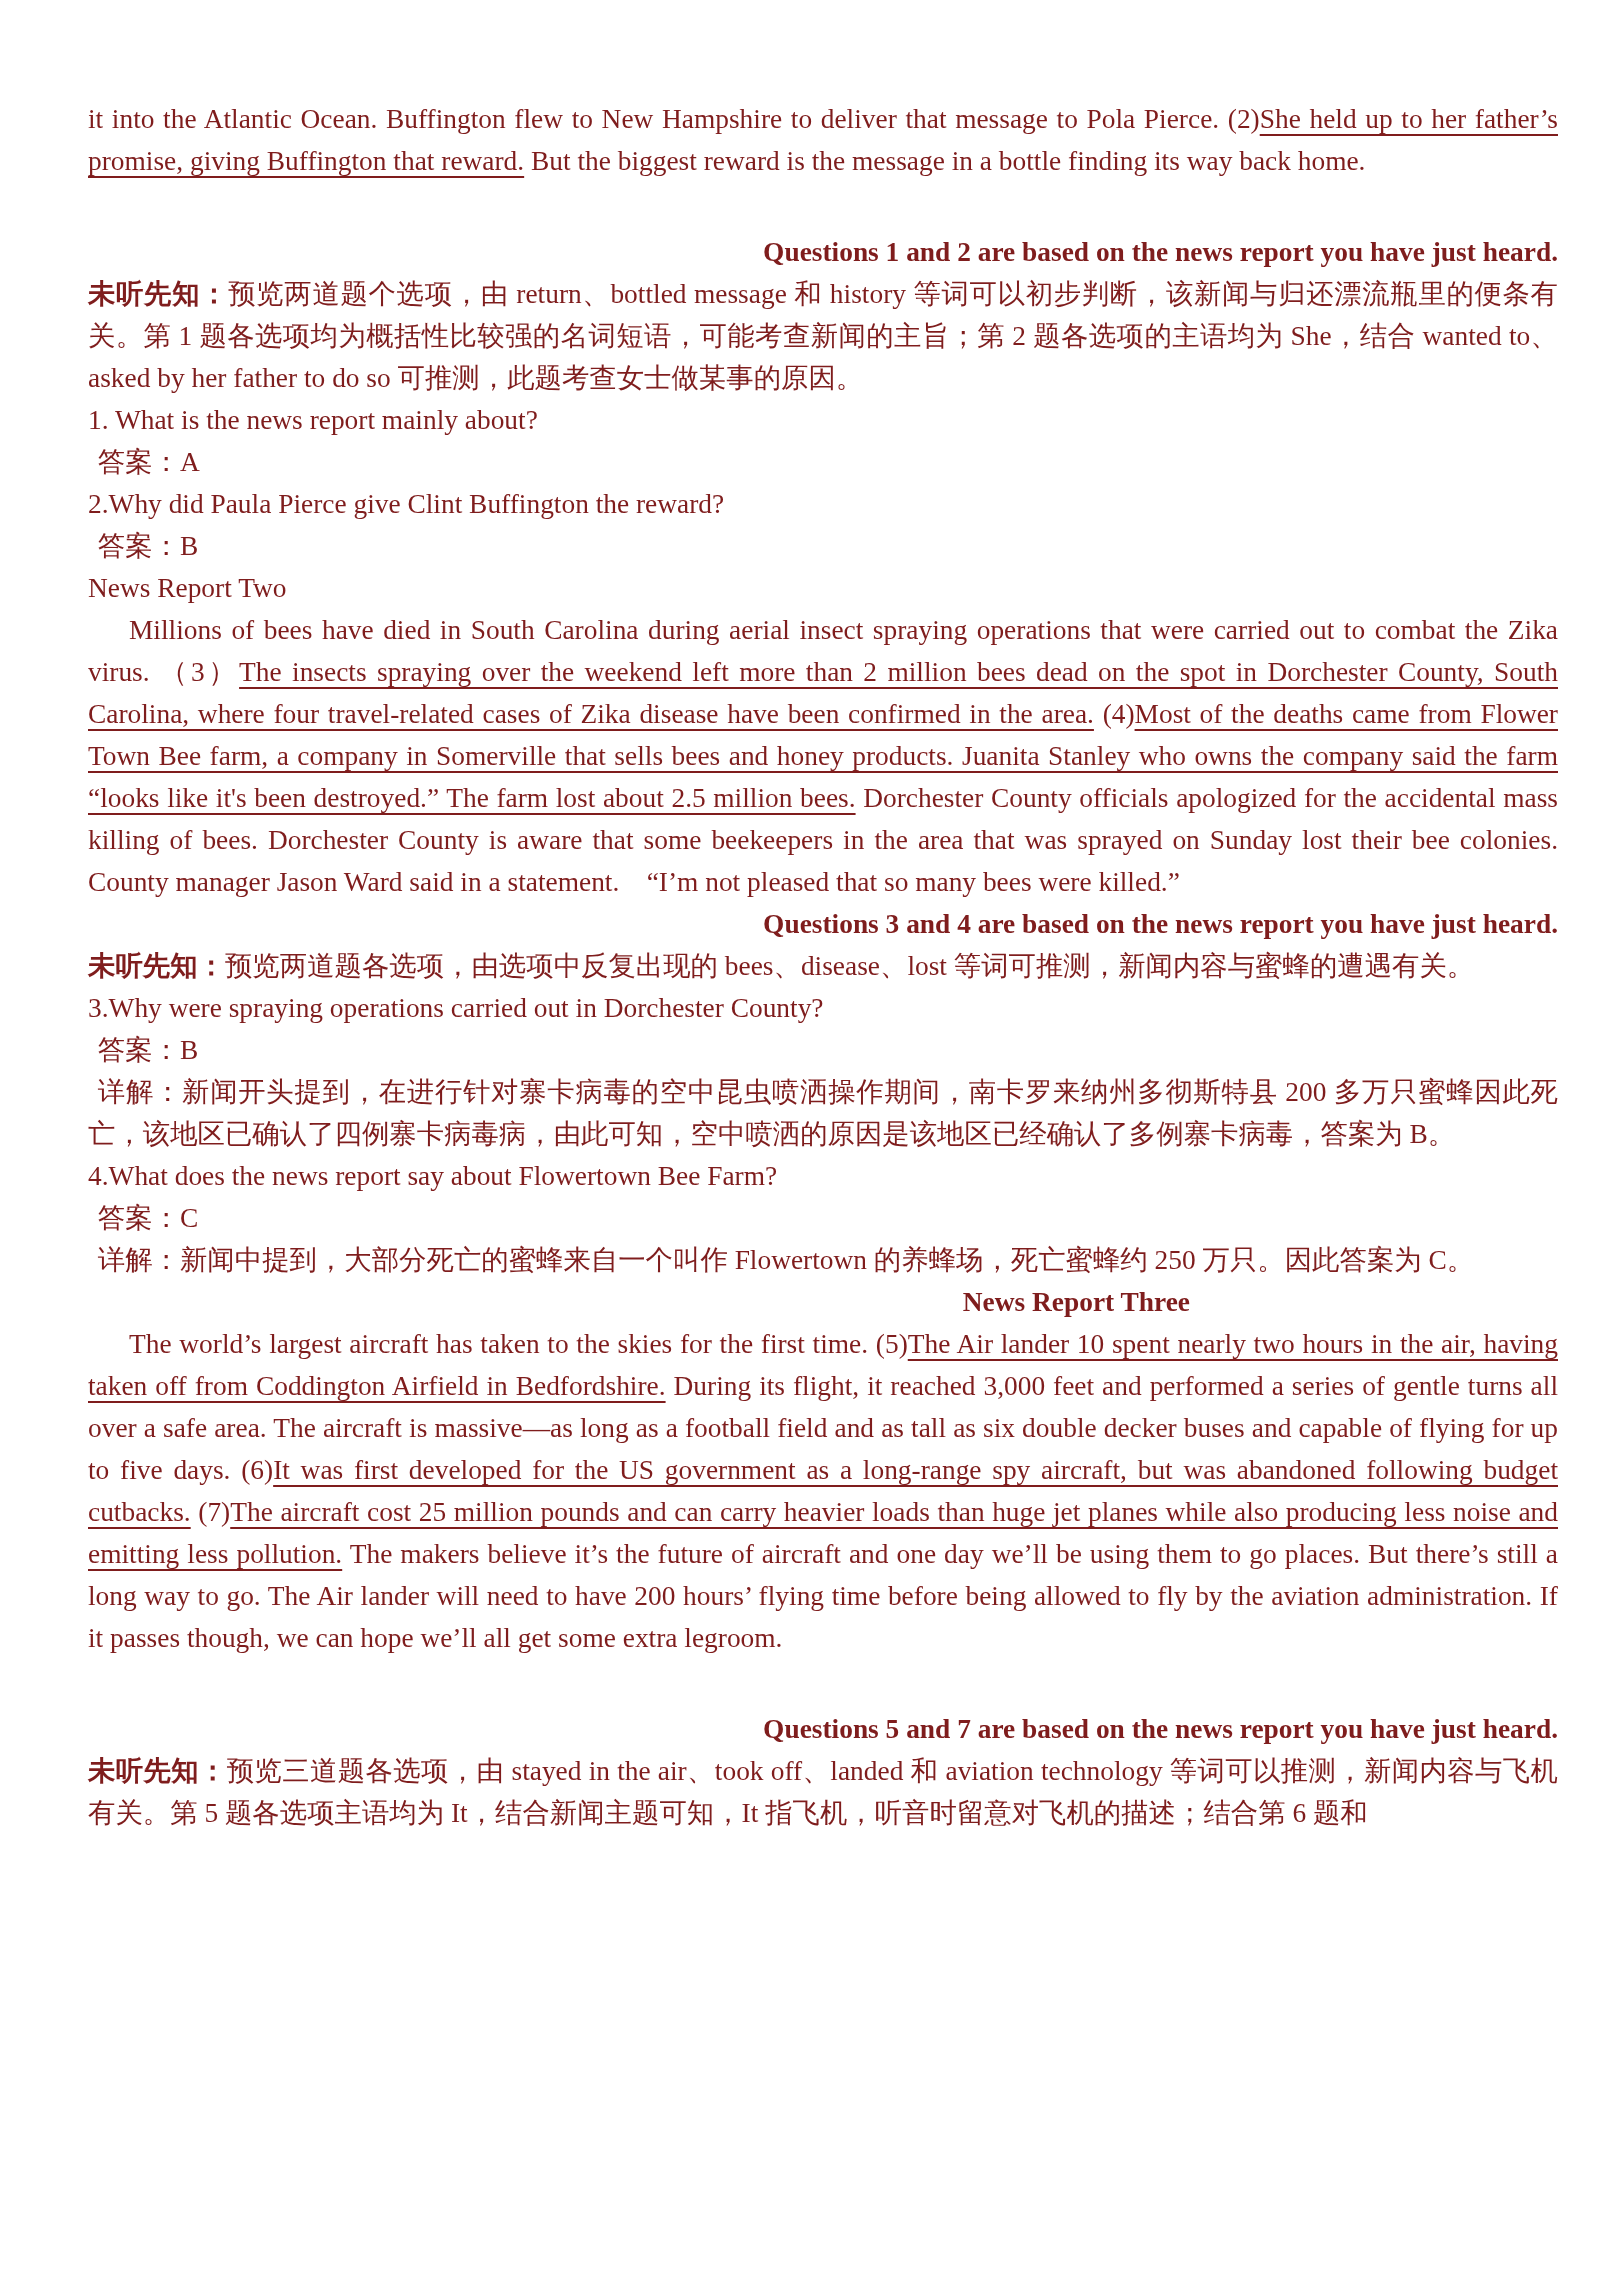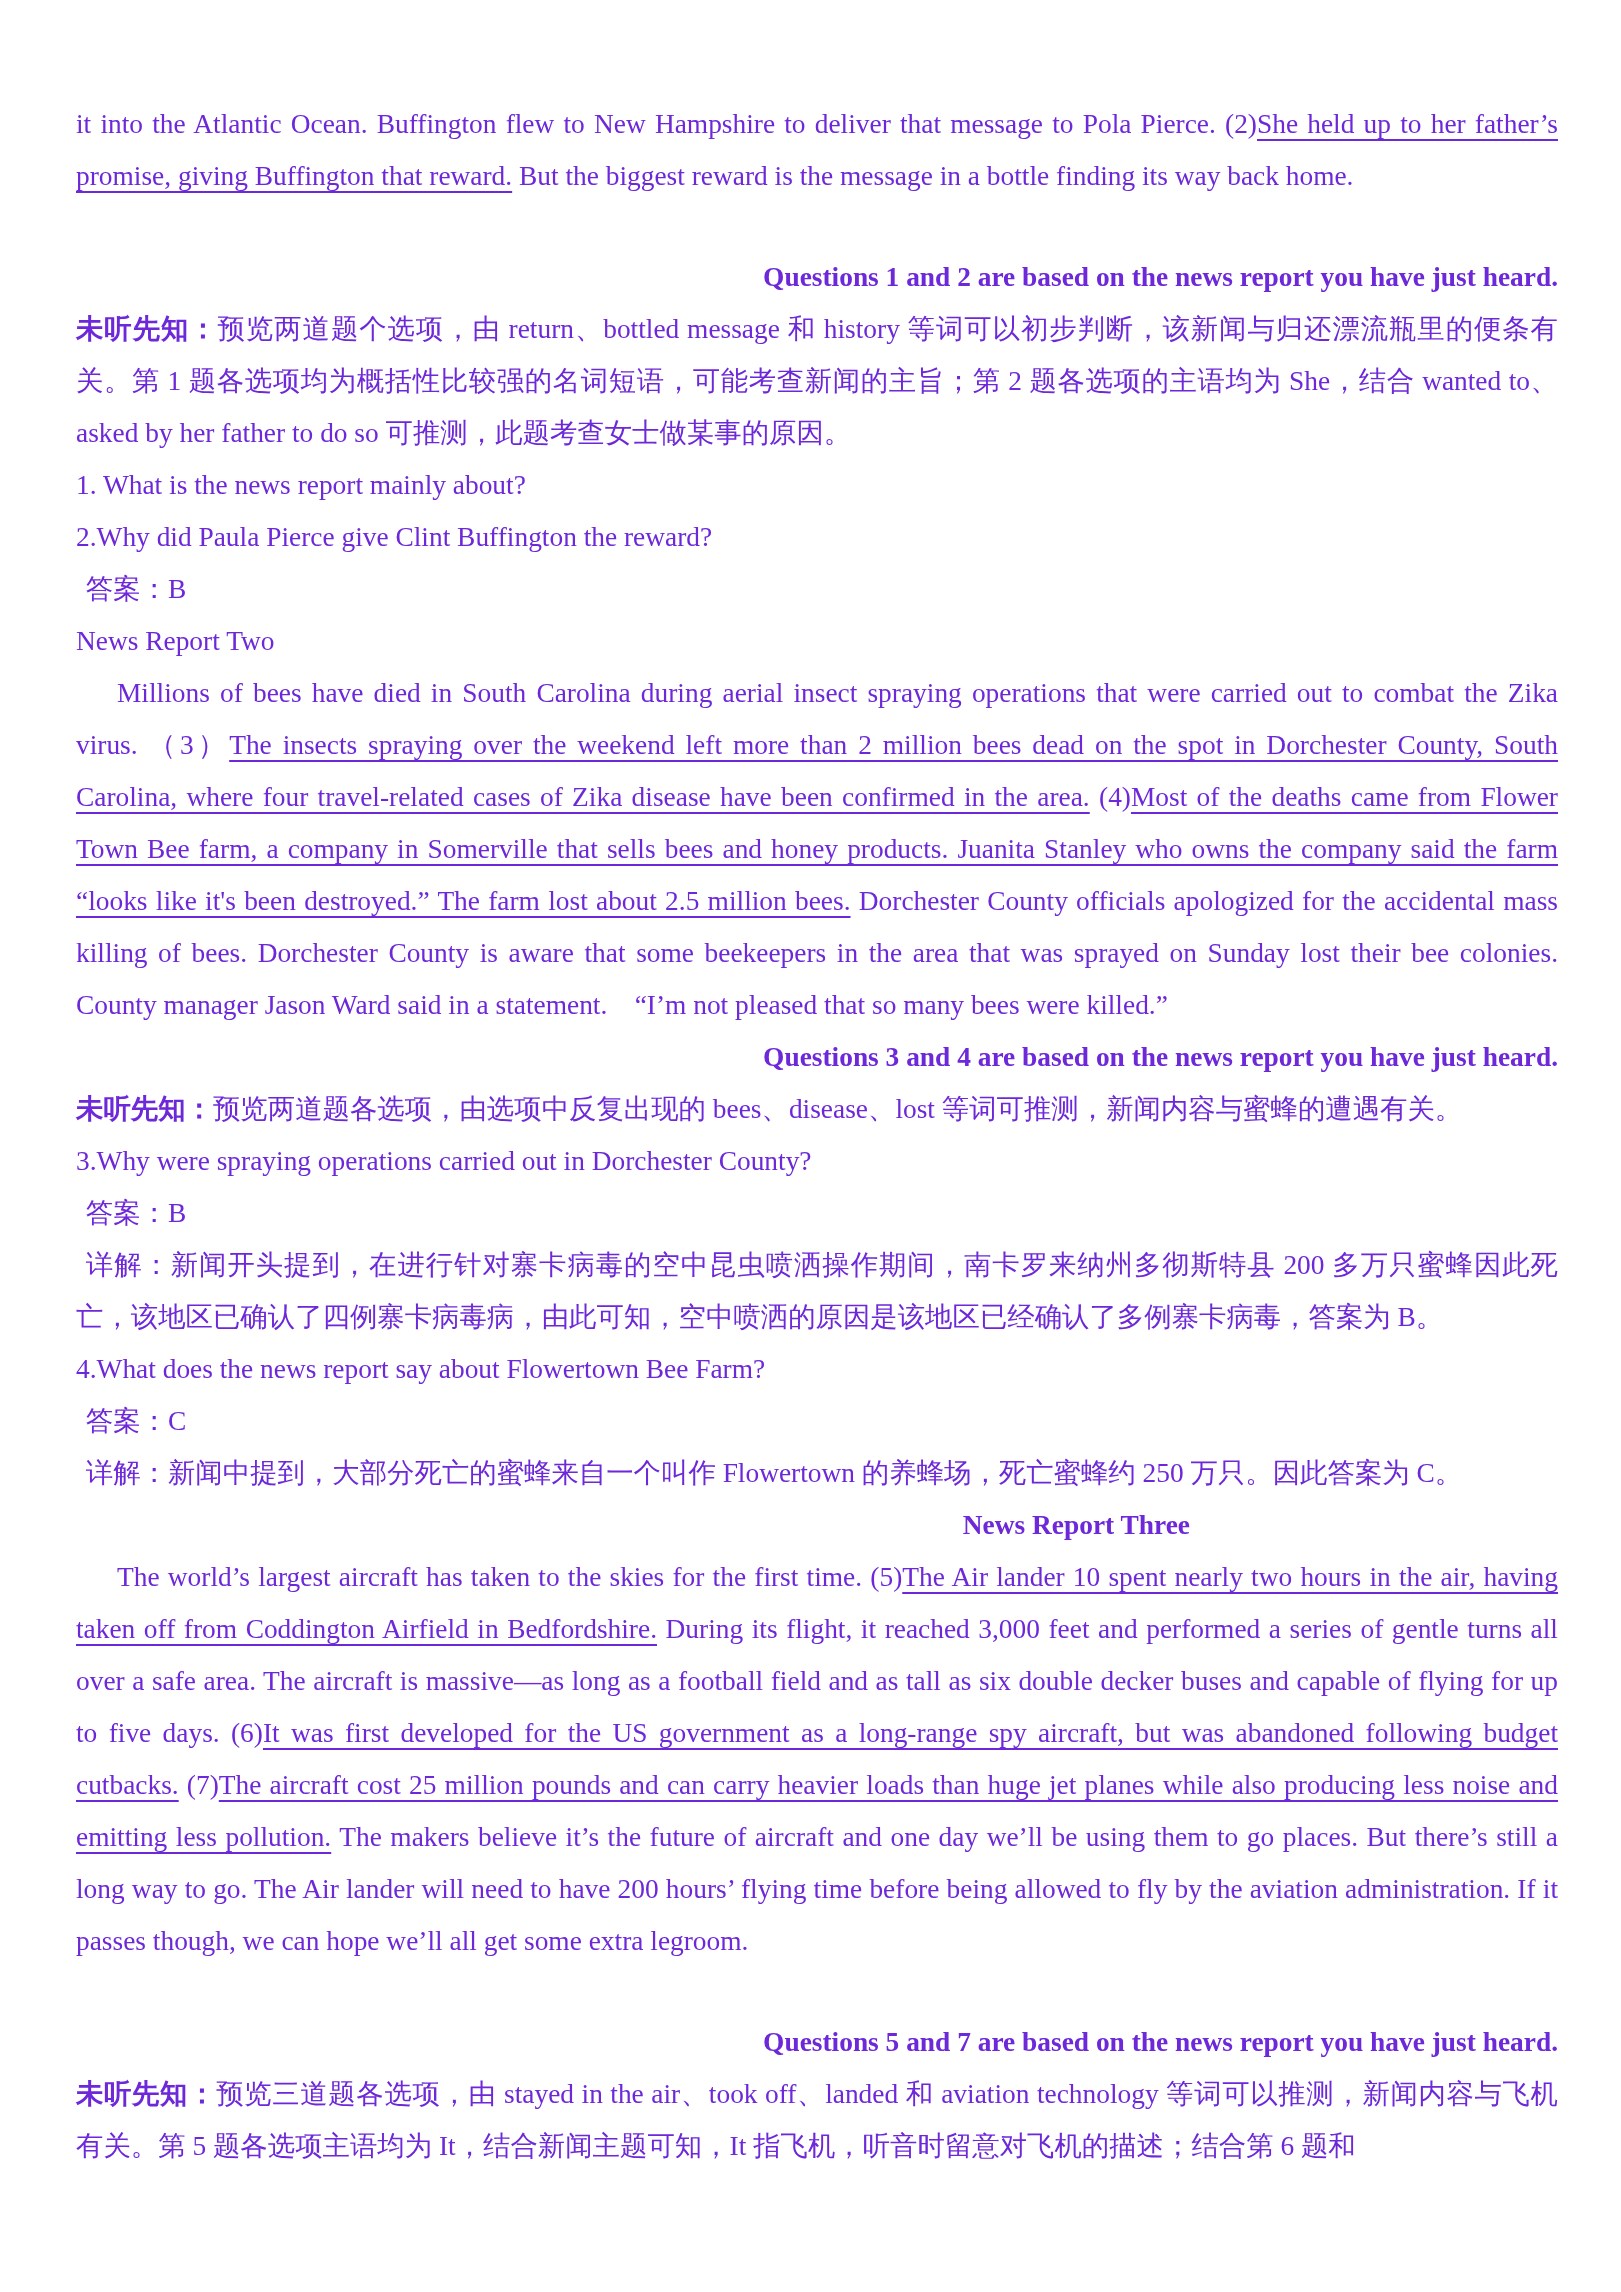--- a/index.html
+++ b/index.html
@@ -13,22 +13,23 @@
   .page {
     box-sizing: border-box;
     width: 1621px;
     height: 2293px;
     padding: 98px 63px 0 76px;
     overflow: hidden;
     background: #ffffff;
   }
   .block {
     font-size: 27.4px;
-    line-height: 52px;
-    color: #6d28d9;
+    line-height: 42px;
+    color: #7f1d1d;
+    margin-left: 12px;
   }
   .body   { text-align: justify; }
   .pre    { text-align: justify; }
   .news   { text-align: justify; text-indent: 41px; }
   .detail { text-align: justify; text-indent: 9.8px; }
   .ansline{ text-indent: 9.8px; }
   .qline  { text-align: left; }
   .qhead  { font-weight: bold; text-align: right; }
   .center2{ text-align: left; padding-right: 227px; }
   .center3{ text-align: right; padding-right: 368px; font-weight: bold; }
@@ -38,20 +39,21 @@
 </style>
 </head>
 <body>
 
 <div class="page">
     <div class="block body"><span class="">it into the Atlantic Ocean. Buffington flew to New Hampshire to deliver that message to Pola Pierce. (2)</span><span class="u">She held up to her father’s promise, giving Buffington that reward.</span><span class=""> But the biggest reward is the message in a bottle finding its way back home.</span></div>
     <div class="block spacer"></div>
     <div class="block qhead"><span class="">Questions 1 and 2 are based on the news report you have just heard.</span></div>
     <div class="block pre"><span class="b ">未听先知：</span><span class="">预览两道题个选项，由 return、bottled message 和 history 等词可以初步判断，该新闻与归还漂流瓶里的便条有关。第 1 题各选项均为概括性比较强的名词短语，可能考查新闻的主旨；第 2 题各选项的主语均为 She，结合 wanted to、asked by her father to do so 可推测，此题考查女士做某事的原因。</span></div>
     <div class="block qline"><span class="">1. What is the news report mainly about?</span></div>
+    <div class="block ansline"><span class="">答案：A</span></div>
     <div class="block qline"><span class="">2.Why did Paula Pierce give Clint Buffington the reward?</span></div>
     <div class="block ansline"><span class="">答案：B</span></div>
     <div class="block center2"><span class="">News Report Two</span></div>
     <div class="block news"><span class="">Millions of bees have died in South Carolina during aerial insect spraying operations that were carried out to combat the Zika virus. （3）</span><span class="u">The insects spraying over the weekend left more than 2 million bees dead on the spot in Dorchester County, South Carolina, where four travel-related cases of Zika disease have been confirmed in the area.</span><span class=""> (4)</span><span class="u">Most of the deaths came from Flower Town Bee farm, a company in Somerville that sells bees and honey products. Juanita Stanley who owns the company said the farm “looks like it's been destroyed.” The farm lost about 2.5 million bees.</span><span class=""> Dorchester County officials apologized for the accidental mass killing of bees. Dorchester County is aware that some beekeepers in the area that was sprayed on Sunday lost their bee colonies. County manager Jason Ward said in a statement.　“I’m not pleased that so many bees were killed.”</span></div>
     <div class="block qhead"><span class="">Questions 3 and 4 are based on the news report you have just heard.</span></div>
     <div class="block pre"><span class="b ">未听先知：</span><span class="">预览两道题各选项，由选项中反复出现的 bees、disease、lost 等词可推测，新闻内容与蜜蜂的遭遇有关。</span></div>
     <div class="block qline"><span class="">3.Why were spraying operations carried out in Dorchester County?</span></div>
     <div class="block ansline"><span class="">答案：B</span></div>
     <div class="block detail"><span class="">详解：新闻开头提到，在进行针对寨卡病毒的空中昆虫喷洒操作期间，南卡罗来纳州多彻斯特县 200 多万只蜜蜂因此死亡，该地区已确认了四例寨卡病毒病，由此可知，空中喷洒的原因是该地区已经确认了多例寨卡病毒，答案为 B。</span></div>
     <div class="block qline"><span class="">4.What does the news report say about Flowertown Bee Farm?</span></div>

